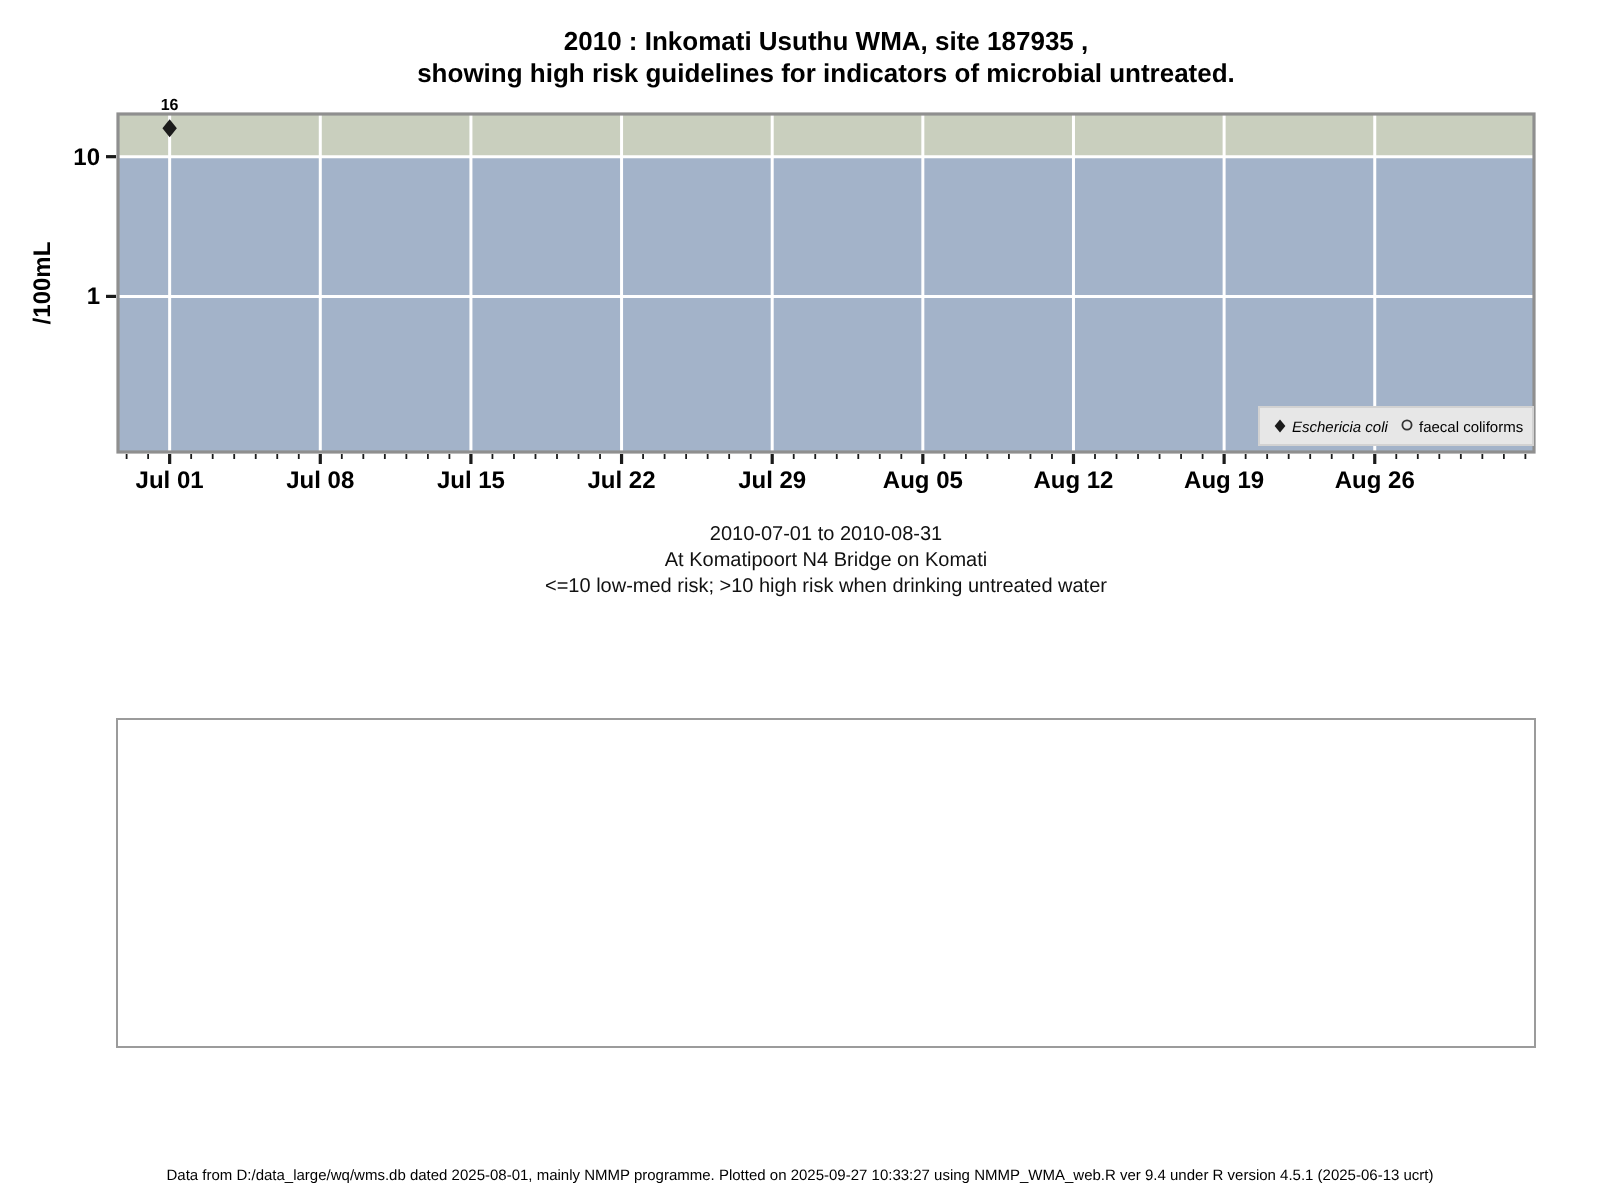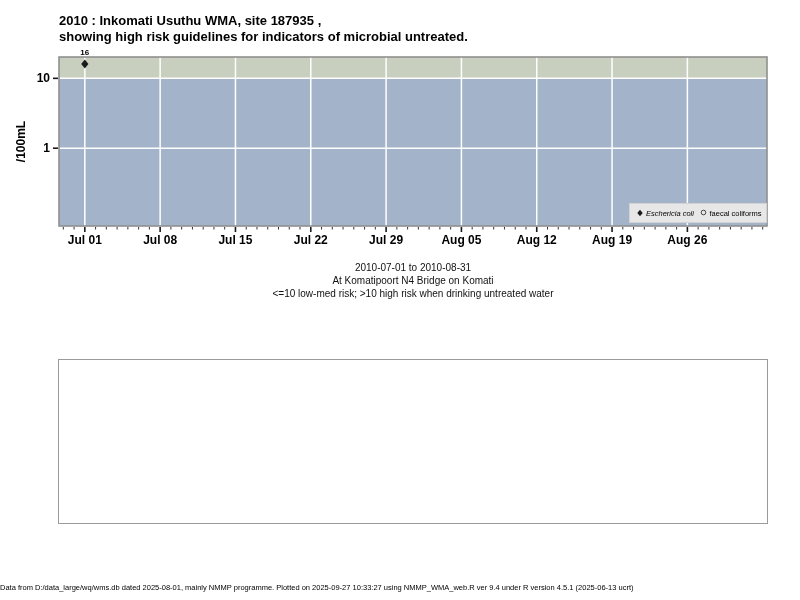--- a/index.html
+++ b/index.html
@@ -2,35 +2,35 @@
 <html><head>
 <meta charset="utf-8">
 <style>
   html,body{margin:0;padding:0;}
   body{
     width:800px;height:600px;position:relative;overflow:hidden;background:#ffffff;
     font-family:"Liberation Sans", sans-serif;color:#000;
   }
   .title-block{
     position:absolute;top:13px;left:59px;width:708px;
-    text-align:left;font-weight:bold;font-size:13px;line-height:16px;
+    text-align:center;font-weight:bold;font-size:13px;line-height:16px;
   }
   .chart-svg{position:absolute;top:0;left:0;}
   .chart-svg text{font-family:"Liberation Sans", sans-serif;fill:#000;}
   .caption-block{
     position:absolute;top:261px;left:13px;width:800px;
     text-align:center;font-size:10px;line-height:13px;color:#111;
   }
   .empty-panel{
     position:absolute;left:58px;top:359px;width:708px;height:163px;
     border:1.5px solid #9b9b9b;background:#ffffff;
   }
   .footer-note{
     position:absolute;top:583px;left:0;width:800px;
-    font-size:7.5px;color:#000;
+    text-align:center;font-size:7.5px;color:#000;
   }
 </style>
 </head>
 <body>
 
 <div class="title-block">
   <div>2010 : Inkomati Usuthu WMA, site 187935 ,</div>
   <div>showing high risk guidelines for indicators of microbial untreated.</div>
 </div>
 

